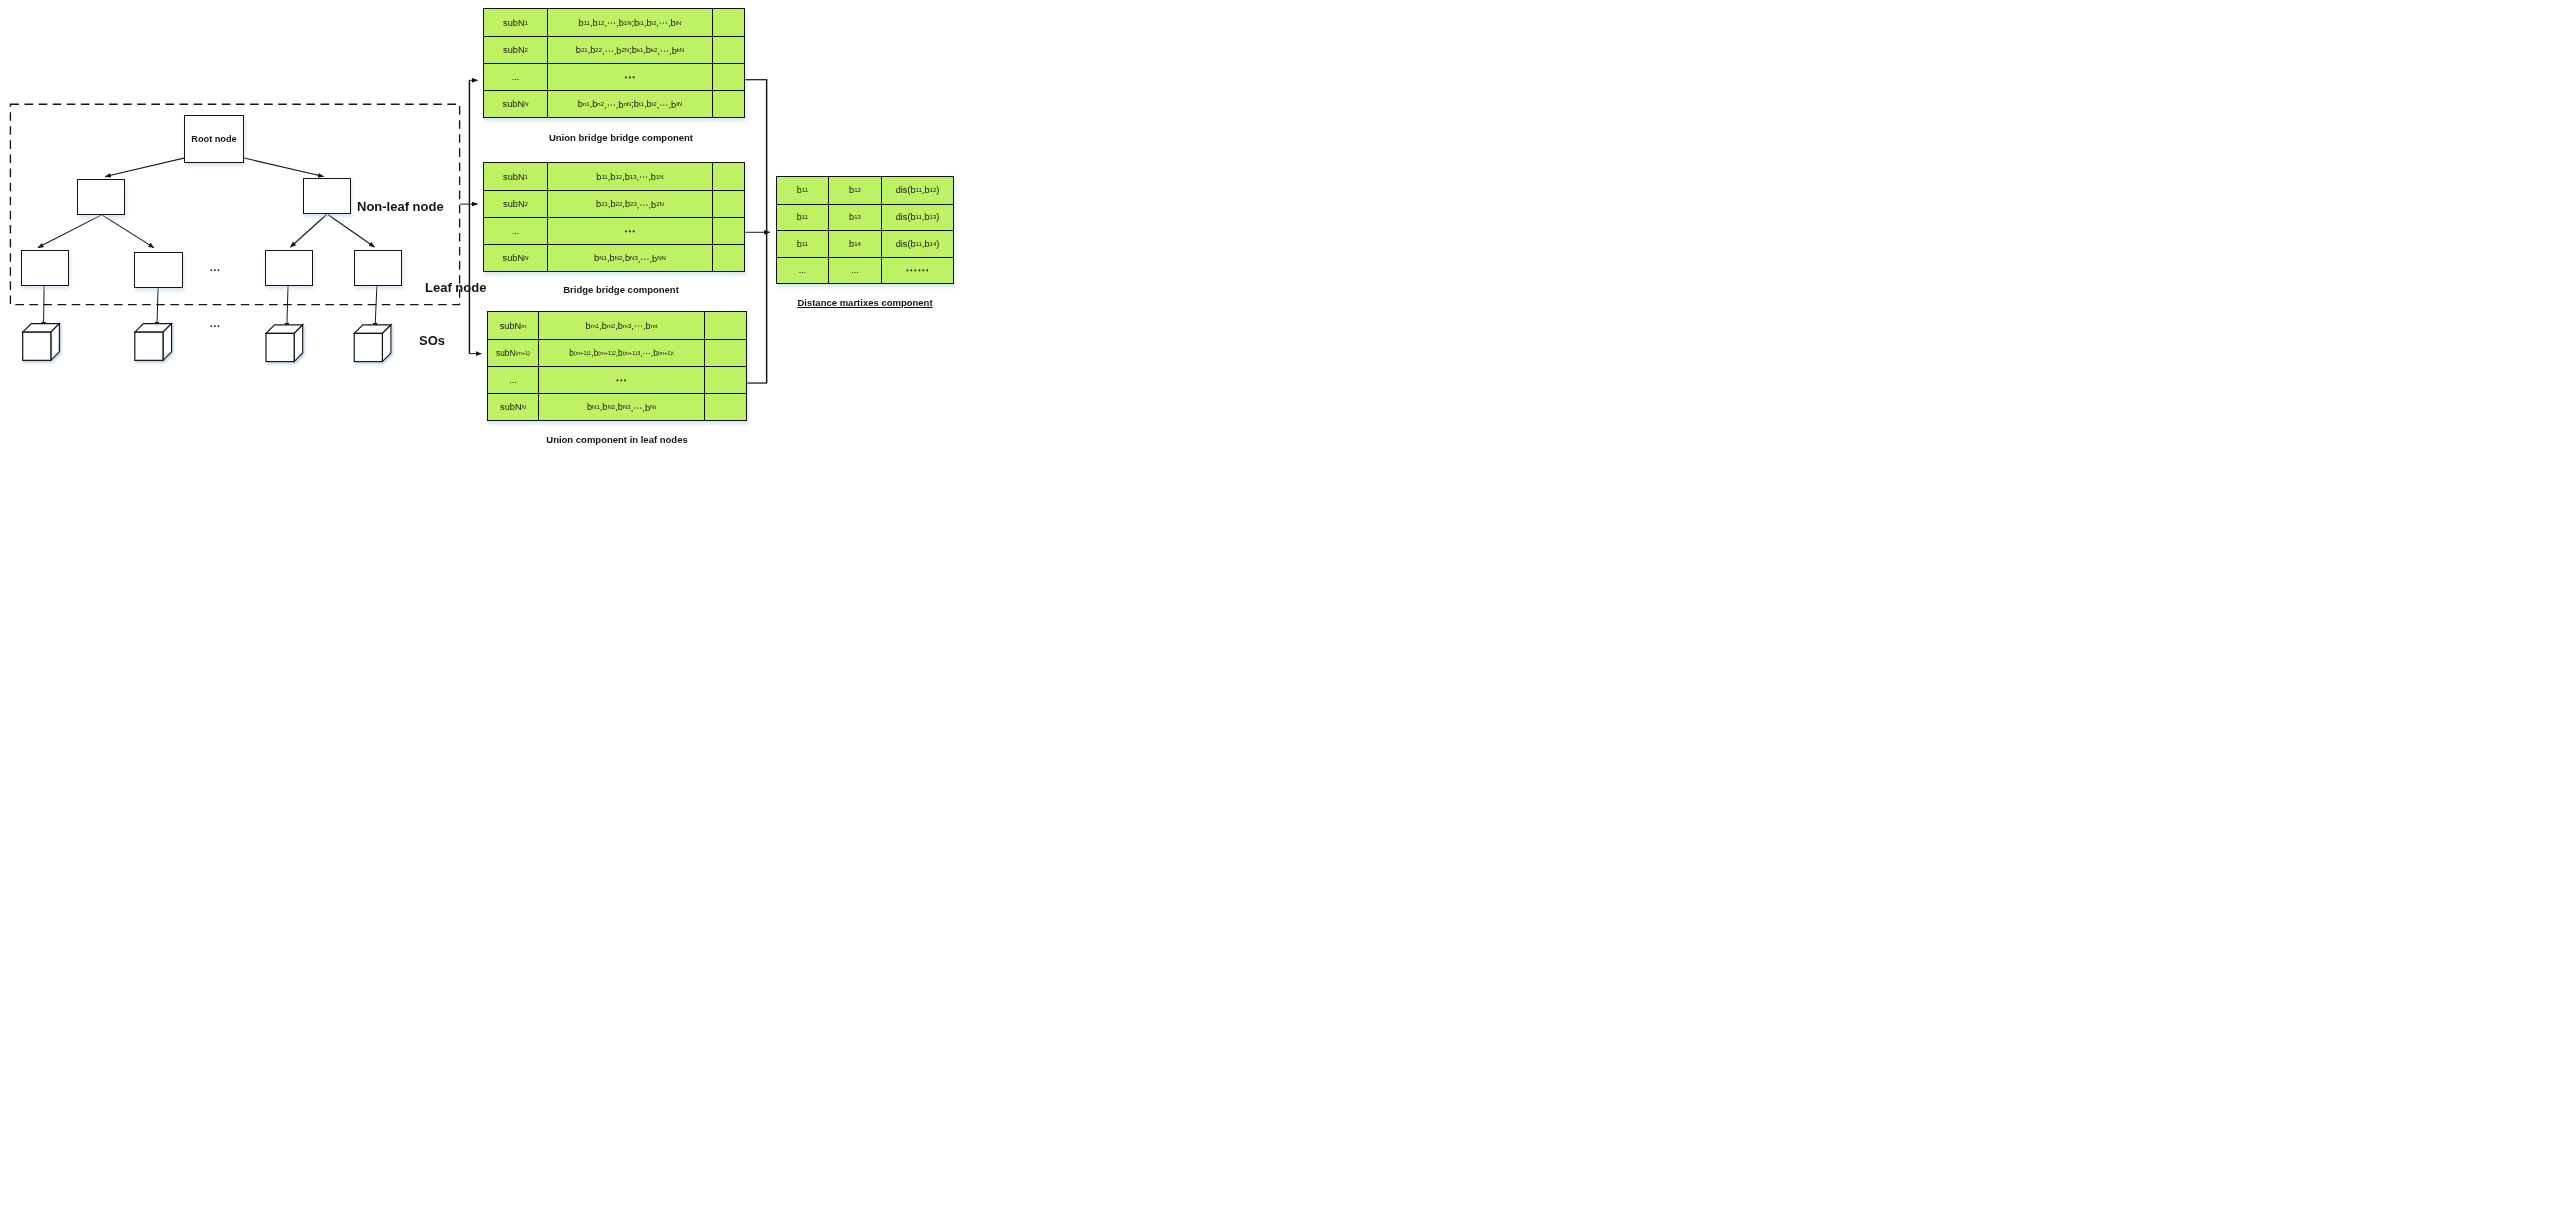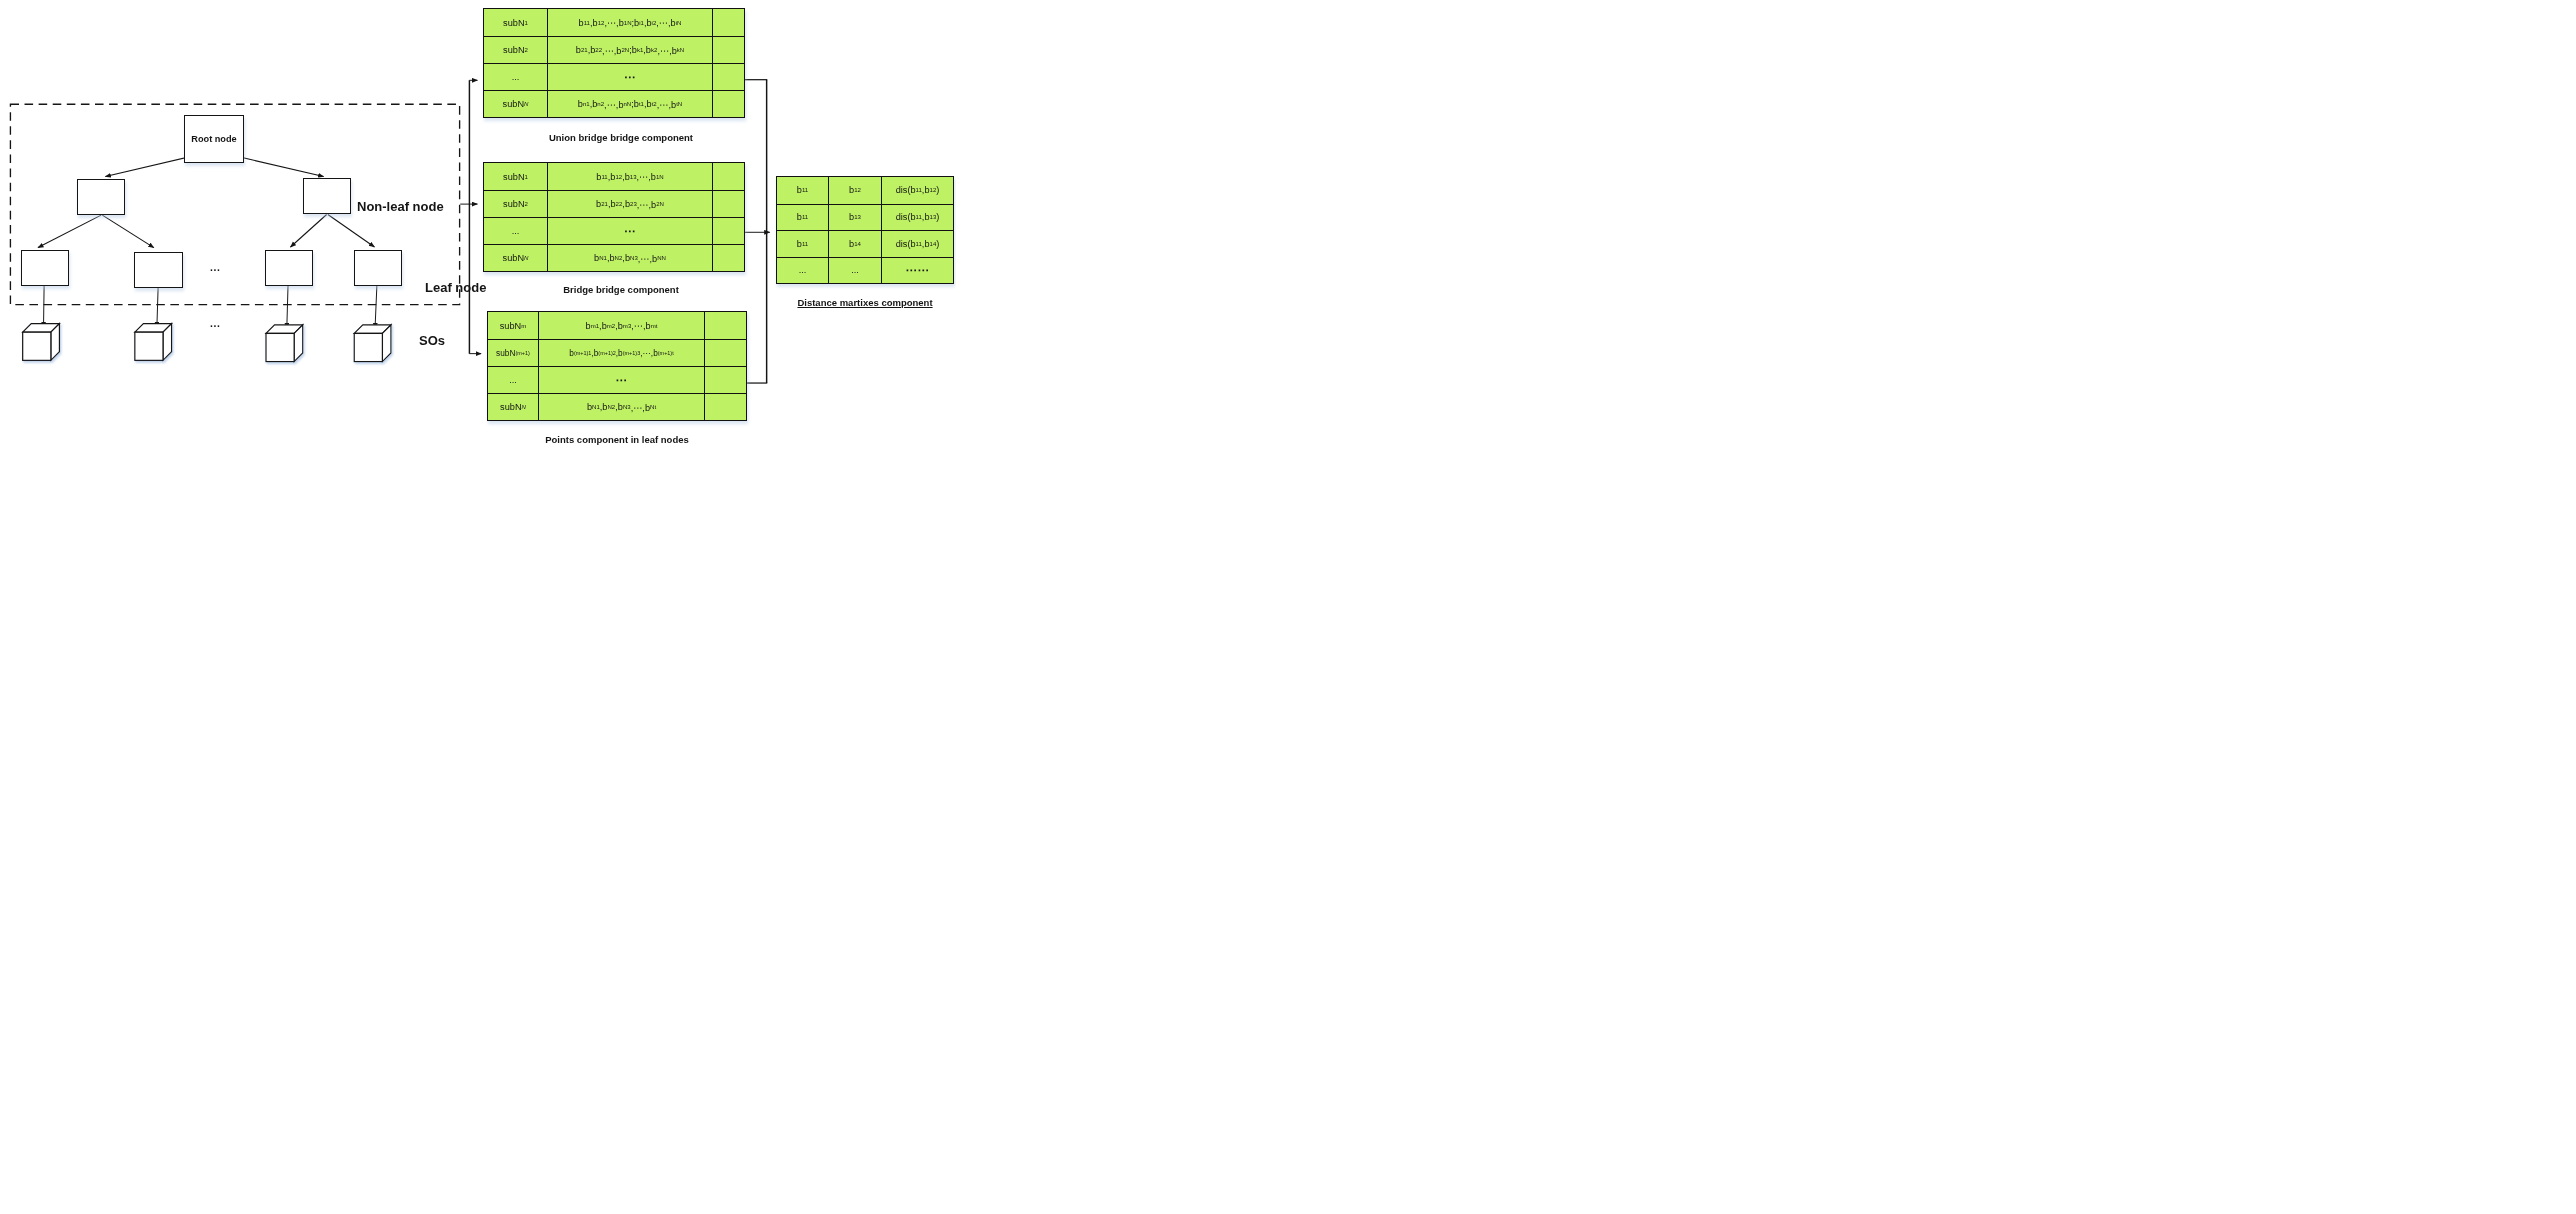--- a/index.html
+++ b/index.html
@@ -147,21 +147,21 @@
     <div class="cell small">subN<sub>(m+1)</sub></div>
     <div class="cell small">b<sub>(m+1)1</sub>,b<sub>(m+1)2</sub>,b<sub>(m+1)3</sub>,⋯,b<sub>(m+1)t</sub></div>
     <div class="cell cl"></div>
     <div class="cell">...</div>
     <div class="cell dots">⋯</div>
     <div class="cell cl"></div>
     <div class="cell">subN<sub><i>N</i></sub></div>
     <div class="cell">b<sub>N1</sub>,b<sub>N2</sub>,b<sub>N3</sub>,⋯,b<sub>Nt</sub></div>
     <div class="cell cl"></div>
   </div>
-  <div class="caption" style="left:487px;top:434px;width:260px;">Points component in leaf nodes</div>
+  <div class="caption" style="left:487px;top:434px;width:260px;">Union component in leaf nodes</div>
 
   <div class="dtable" style="left:776px;top:176px;width:178px;height:108px;grid-template-columns:52px 53px 1fr;grid-template-rows:repeat(4,1fr);">
     <div class="cell rt0">b<sub>11</sub></div>
     <div class="cell rt0">b<sub>12</sub></div>
     <div class="cell rt0 cl">dis(b<sub>11</sub>,b<sub>12</sub>)</div>
     <div class="cell">b<sub>11</sub></div>
     <div class="cell">b<sub>13</sub></div>
     <div class="cell cl">dis(b<sub>11</sub>,b<sub>13</sub>)</div>
     <div class="cell">b<sub>11</sub></div>
     <div class="cell">b<sub>14</sub></div>

